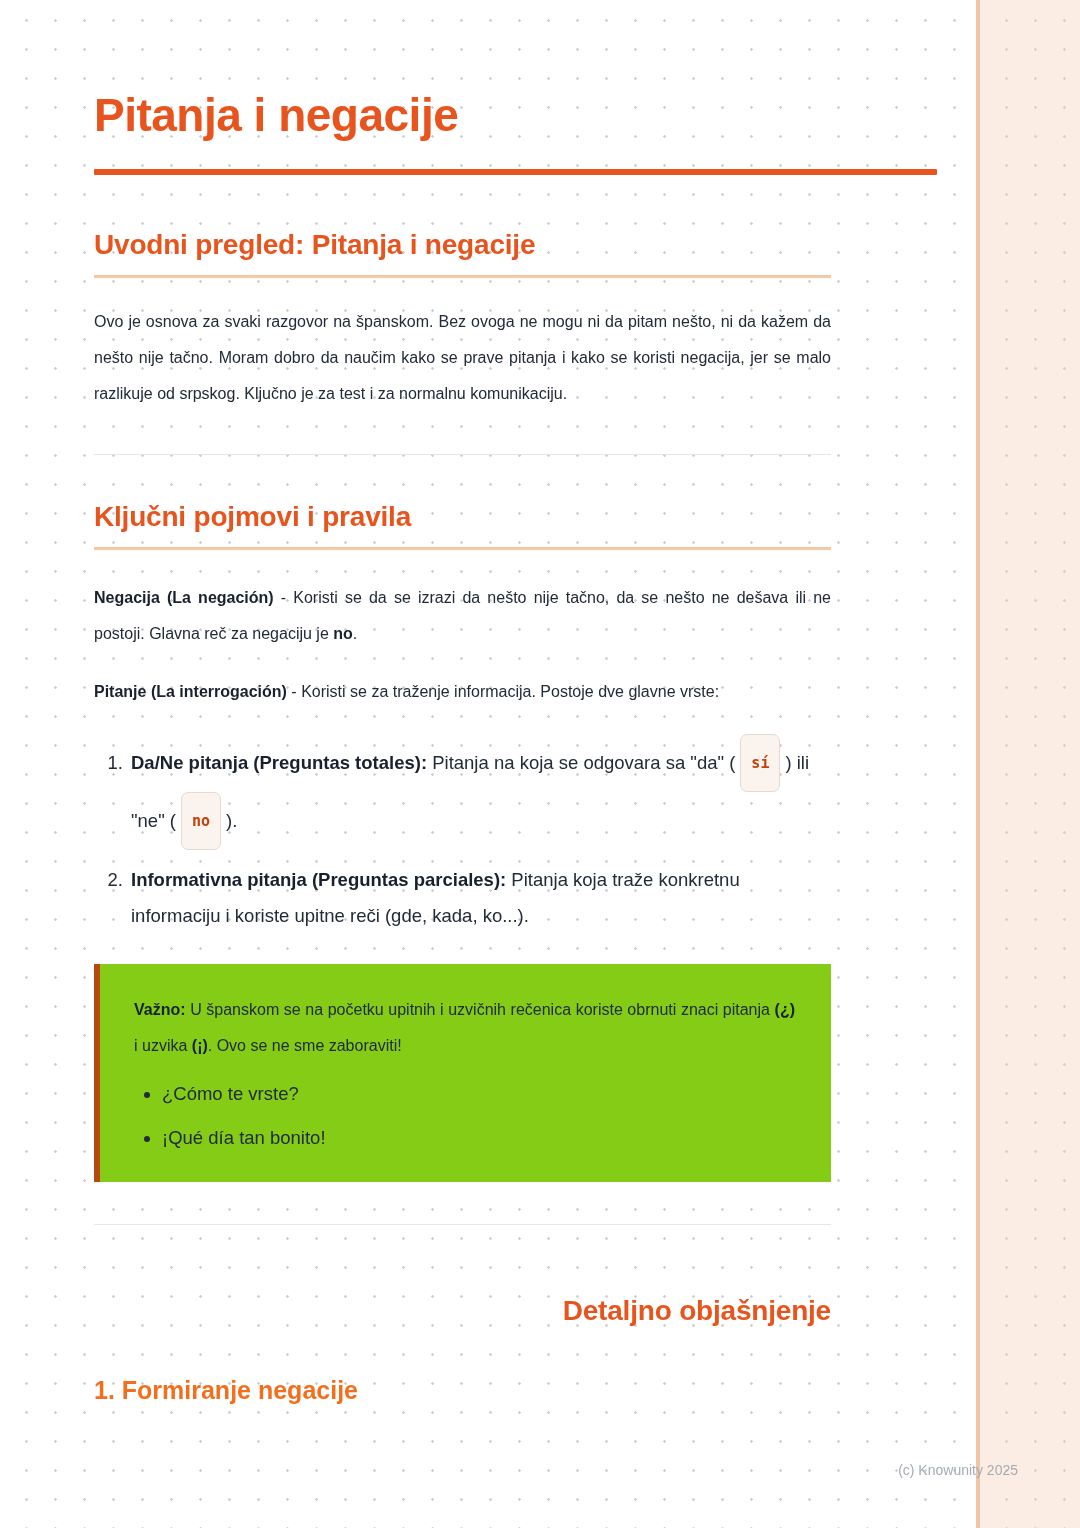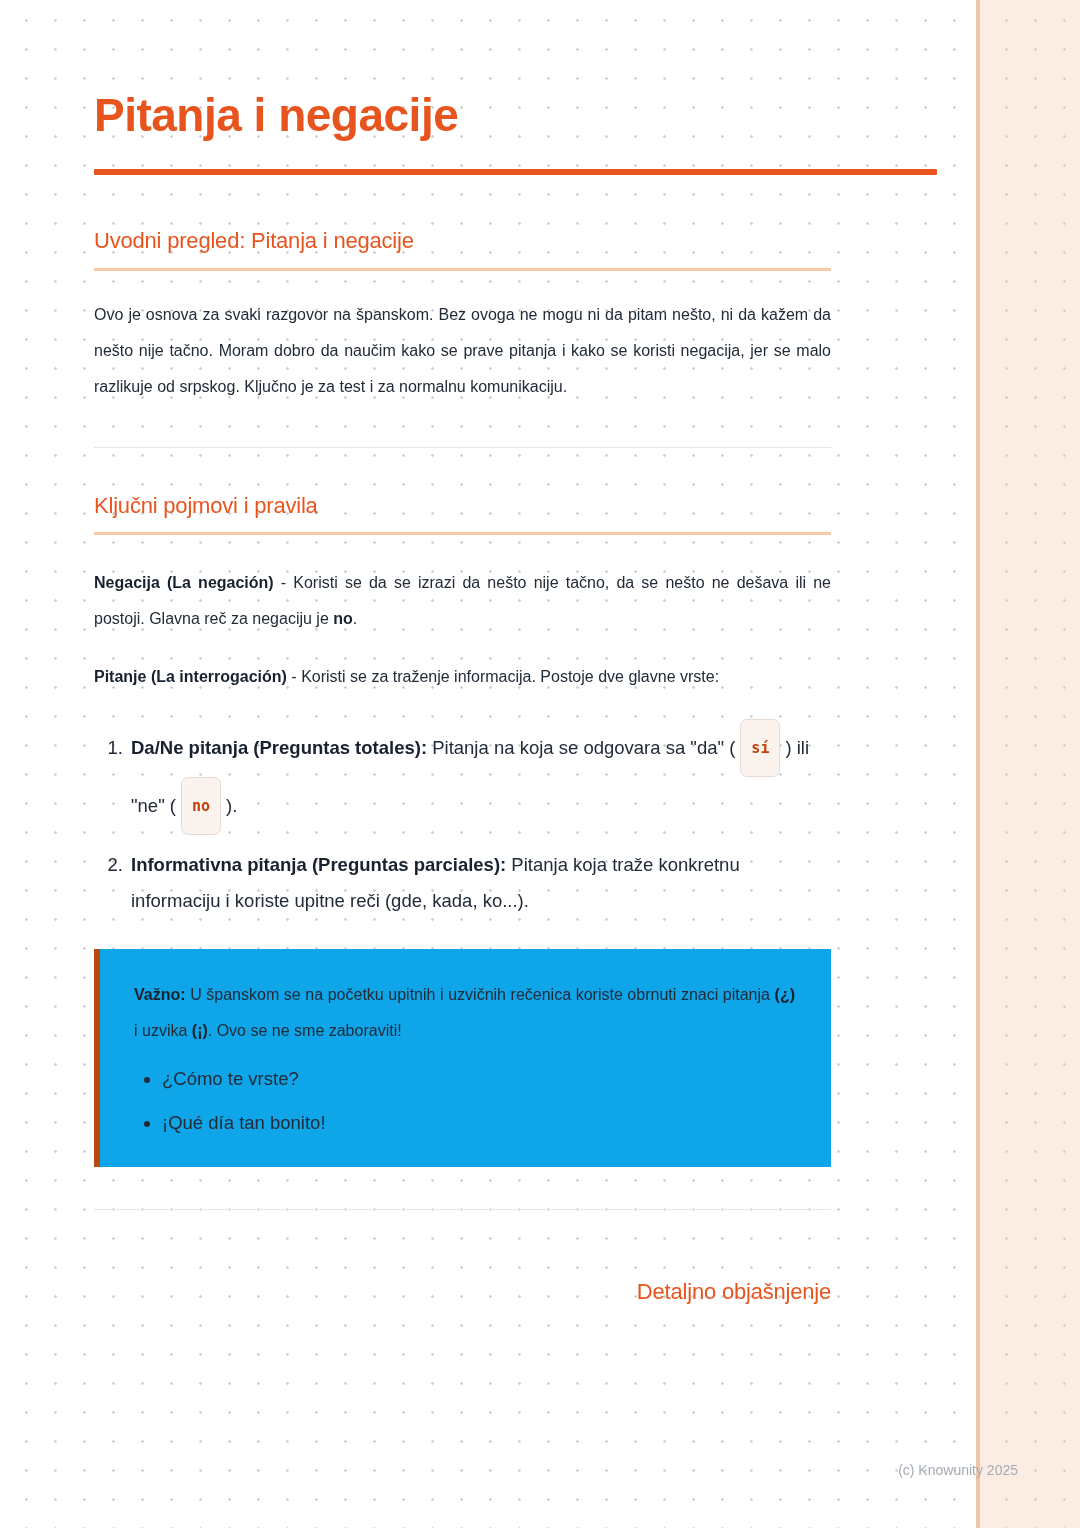--- a/index.html
+++ b/index.html
@@ -23,21 +23,21 @@
     border-left: 4px solid #EFC5A7;
   }
   .content { position: relative; margin-left: 94px; width: 737px; padding-top: 88px; z-index: 1; }
 
   h1.page-title {
     font-size: 46px; line-height: 1.2; font-weight: bold;
     color: #E8541D; letter-spacing: -0.5px;
   }
   .title-rule { margin-top: 26px; width: 843px; height: 6px; background: #E8541D; border-radius: 1px; }
 
-  .h2 { font-size: 22px; line-height: 1.25; font-weight: normal; color: #E8541D; letter-spacing: -0.2px; }
+  .h2 { font-size: 28px; line-height: 1.25; font-weight: bold; color: #E8541D; letter-spacing: -0.2px; }
   .h2.underlined { border-bottom: 3px solid #F6C9A4; padding-bottom: 13px; }
   .intro-h2 { margin-top: 52px; }
   .key-h2 { margin-top: 44px; }
   .details-h2 { margin-top: 68px; text-align: right; }
 
   p.body {
     font-size: 16px; line-height: 36px; color: #222B38;
     text-align: justify;
   }
   p.body strong, ol strong, .callout strong { color: #18222E; }
@@ -56,21 +56,21 @@
   .chip {
     display: inline-block;
     font-family: "DejaVu Sans Mono", "Liberation Mono", monospace;
     font-size: 15px; font-weight: bold; color: #C2410C;
     background: #FAF3EE; border: 1px solid #E8DAD0; border-radius: 7px;
     padding: 16px 10px; line-height: 24px; margin: 0 5px; vertical-align: 1px;
   }
 
   .callout {
     margin-top: 30px;
-    background: #0ea5e9;
+    background: #84cc16;
     border-left: 6px solid #B9480E;
     padding: 28px 36px 26px 34px;
   }
   .callout ul { list-style: disc; margin-top: 12px; padding-left: 28px; }
   .callout li { font-size: 18.5px; line-height: 36px; margin-top: 8px; color: #222B38; }
 
   .h3 { margin-top: 48px; font-size: 25px; font-weight: bold; color: #F2701D; }
 
   .footer {
     position: absolute; right: 62px; bottom: 50px;
@@ -114,19 +114,20 @@
           <li>¿Cómo te vrste?</li>
           <li>¡Qué día tan bonito!</li>
         </ul>
       </aside>
     </section>
 
     <hr class="soft-divider">
 
     <section>
       <h2 class="h2 details-h2">Detaljno objašnjenje</h2>
+      <h3 class="h3">1. Formiranje negacije</h3>
     </section>
 
   </div>
 
   <div class="footer">(c) Knowunity 2025</div>
 
 </div>
 
 </body></html>

